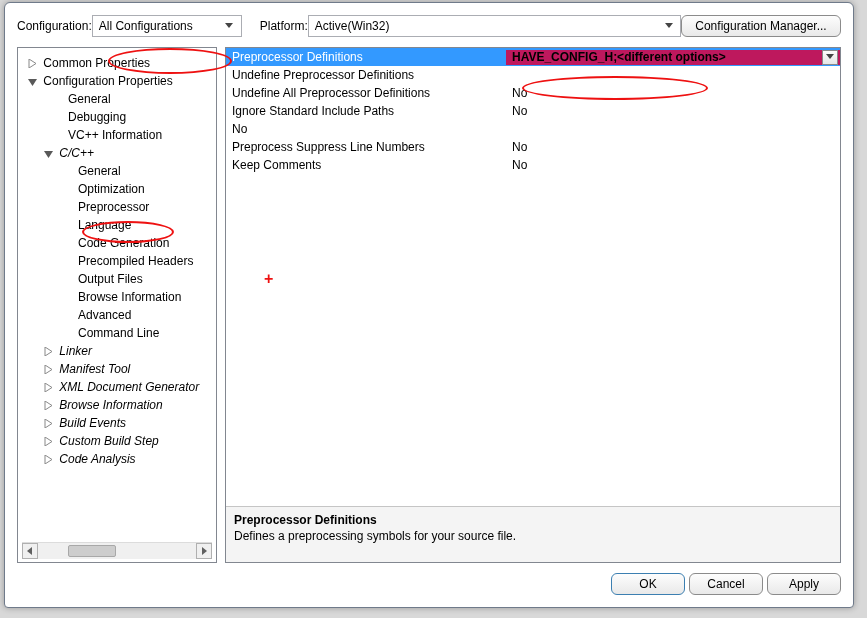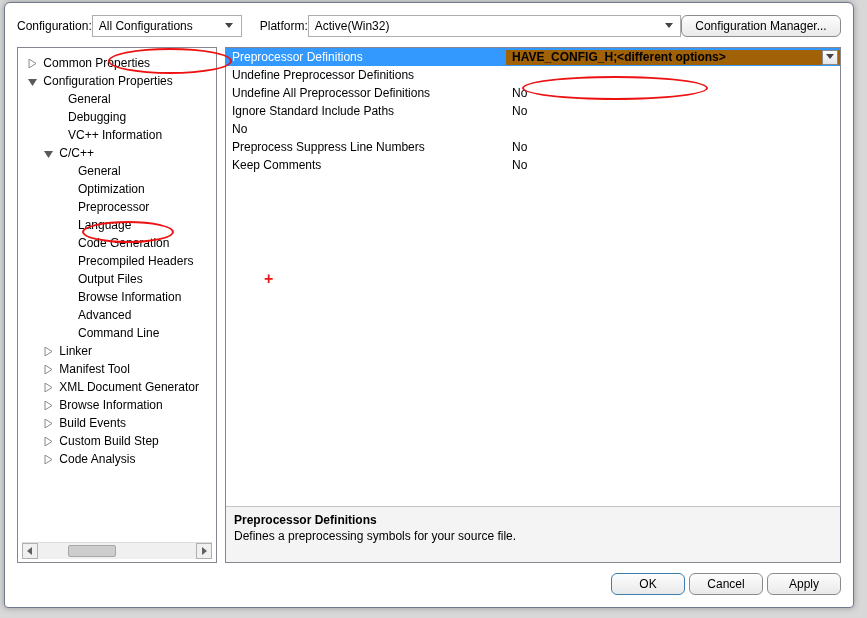--- a/index.html
+++ b/index.html
@@ -98,21 +98,21 @@
   }
   .tree-node { white-space: nowrap; }
   .exp {
     display: inline-flex;
     width: 12px; height: 12px;
     align-items: center; justify-content: center;
     margin-right: 2px;
     vertical-align: -1px;
   }
   .tree .lvl0 { padding-left: 4px; }
-  .tree .lvl1 { padding-left: 20px; }
+  .tree .lvl1 { padding-left: 20px; font-style: italic; }
   .tree .lvl2 { padding-left: 46px; }
   .tree .lvl3 { padding-left: 56px; }
   .scrollbar { height: 16px; border-top: 1px solid #dcdcdc; display:flex; align-items:center; }
   .sb-btn { width:16px; height:16px; border:1px solid #b0b0b0; background:#f0f0f0; display:flex; align-items:center; justify-content:center; }
   .sb-track { flex:1; height:16px; background:#f0f0f0; position:relative; }
   .sb-thumb { position:absolute; left:30px; top:2px; height:12px; width:48px; background:#cdcdcd; border:1px solid #a8a8a8; border-radius:2px; }
   .right-panel {
     flex: 1;
     display: flex; flex-direction: column;
     border: 1px solid #828790;
@@ -125,21 +125,21 @@
     height: 18px;
     align-items: center;
   }
   .prop-row .cell-name { width: 280px; padding-left: 6px; }
   .prop-row .cell-val { flex: 1; padding-left: 6px; position:relative; }
   .prop-row.selected {
     background: #3399ff;
     color: #fff;
   }
   .prop-row.selected .cell-val {
-    background: #a16207;
+    background: #be185d;
     color: #000;
     display:flex; align-items:center; justify-content:space-between;
     padding-right: 2px;
   }
   .row-dd {
     width: 16px; height: 15px;
     border: 1px solid #8a8a8a;
     background: linear-gradient(#fdfdfd,#e6e6e6);
     display:flex; align-items:center; justify-content:center;
   }

